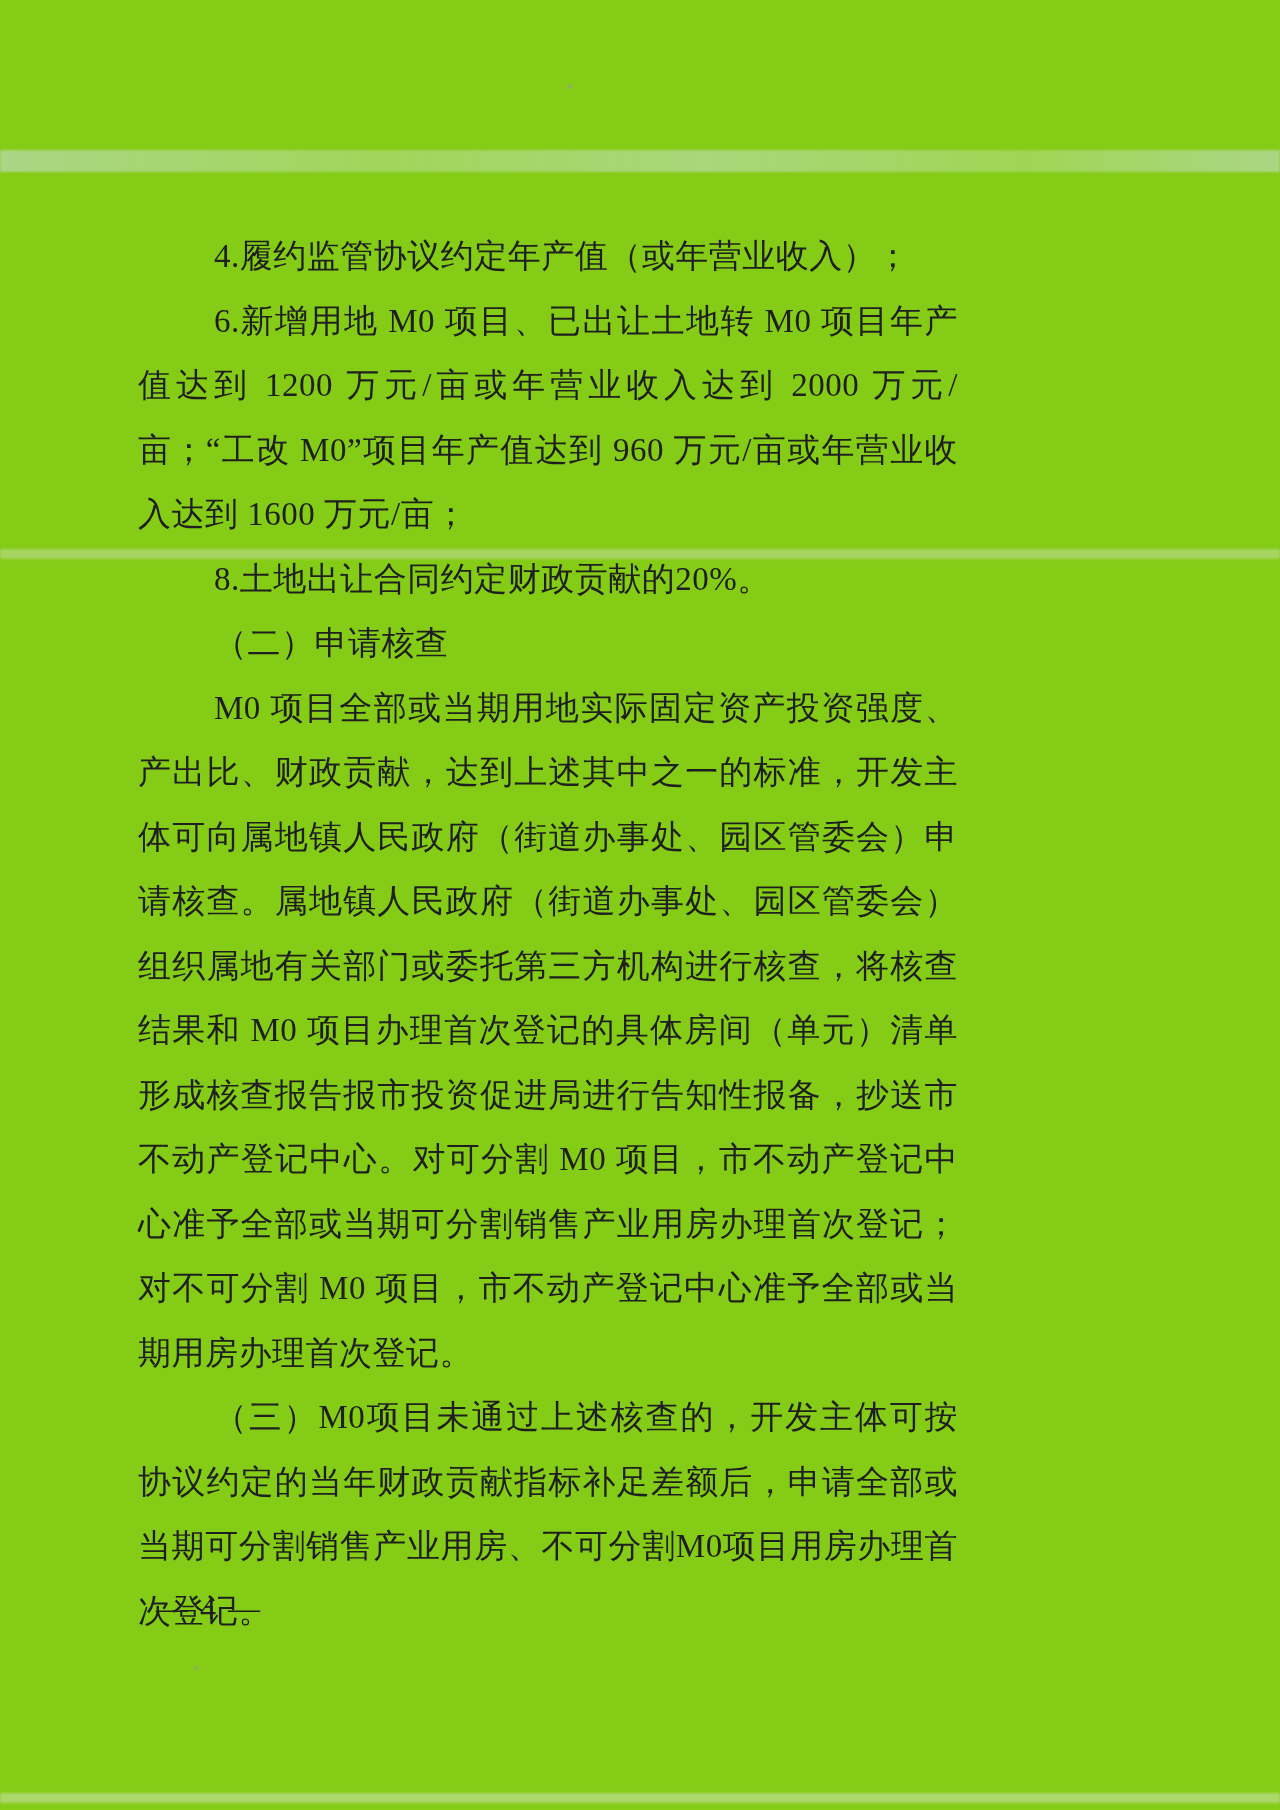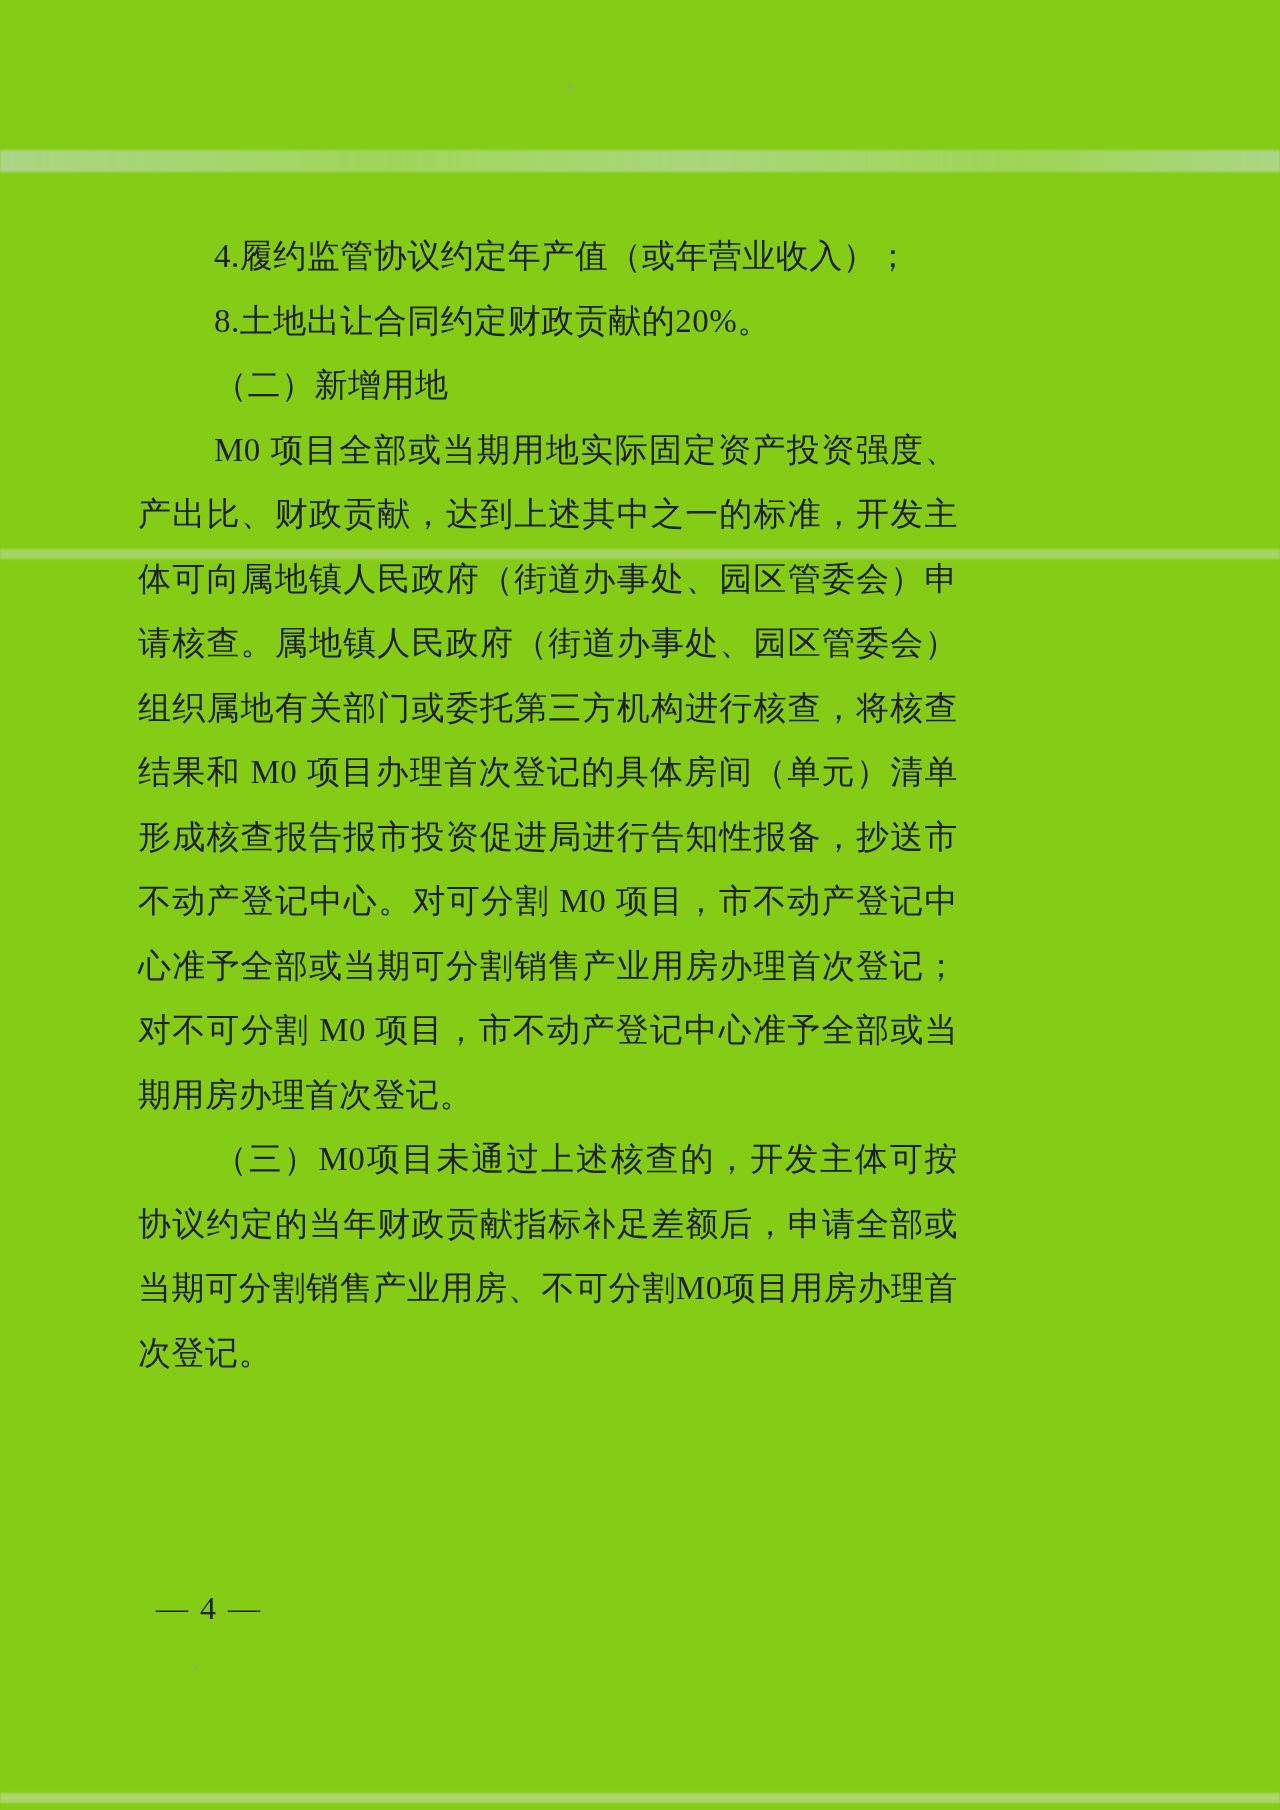--- a/index.html
+++ b/index.html
@@ -89,21 +89,22 @@
 <div class="page">
 
   <div class="scan-band-top"></div>
   <div class="scan-band-mid"></div>
   <div class="scan-band-bottom"></div>
   <div class="speckle s1"></div>
   <div class="speckle s2"></div>
 
   <div class="content">
     <p class="para">4.履约监管协议约定年产值（或年营业收入）；</p>
+    <p class="para">6.新增用地 M0 项目、已出让土地转 M0 项目年产值达到 1200 万元/亩或年营业收入达到 2000 万元/亩；“工改 M0”项目年产值达到 960 万元/亩或年营业收入达到 1600 万元/亩；</p>
     <p class="para">8.土地出让合同约定财政贡献的20%。</p>
-    <p class="para">（二）新增用地</p>
+    <p class="para">（二）申请核查</p>
     <p class="para">M0 项目全部或当期用地实际固定资产投资强度、产出比、财政贡献，达到上述其中之一的标准，开发主体可向属地镇人民政府（街道办事处、园区管委会）申请核查。属地镇人民政府（街道办事处、园区管委会）组织属地有关部门或委托第三方机构进行核查，将核查结果和 M0 项目办理首次登记的具体房间（单元）清单形成核查报告报市投资促进局进行告知性报备，抄送市不动产登记中心。对可分割 M0 项目，市不动产登记中心准予全部或当期可分割销售产业用房办理首次登记；对不可分割 M0 项目，市不动产登记中心准予全部或当期用房办理首次登记。</p>
     <p class="para">（三）M0项目未通过上述核查的，开发主体可按协议约定的当年财政贡献指标补足差额后，申请全部或当期可分割销售产业用房、不可分割M0项目用房办理首次登记。</p>
   </div>
 
   <div class="footer-page-number">— 4 —</div>
 
 </div>
 
 </body></html>

